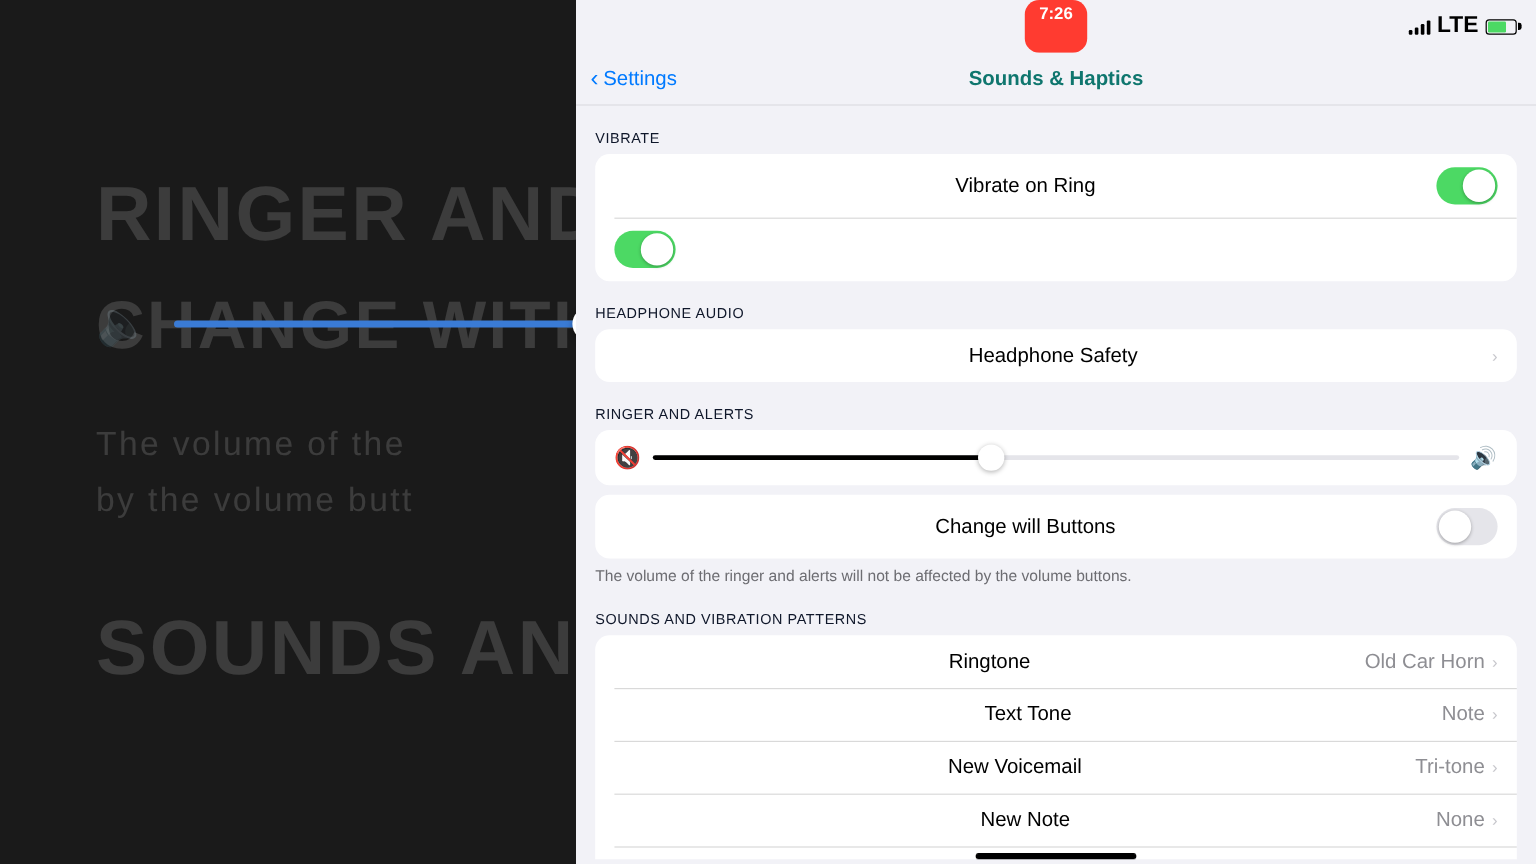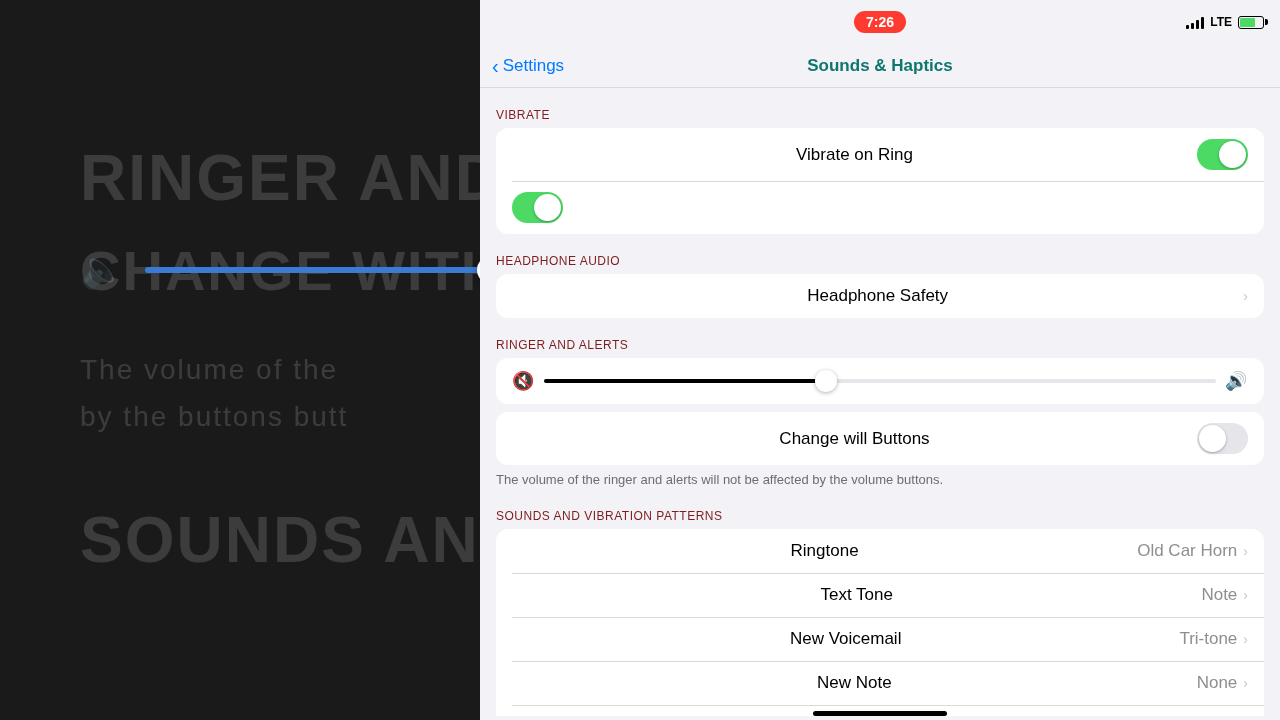--- a/index.html
+++ b/index.html
@@ -99,21 +99,20 @@
       background: #f2f2f7;
       display: flex;
       flex-direction: column;
     }
 
     
     .status-bar {
       height: 44px;
       background: #f2f2f7;
       display: flex;
-      align-items: center;
       justify-content: center;
       position: relative;
       flex-shrink: 0;
     }
 
     .status-time-pill {
       background: #ff3b30;
       color: #fff;
       font-size: 14px;
       font-weight: 600;
@@ -138,21 +137,21 @@
       height: 14px;
     }
 
     .signal-bar {
       width: 3px;
       background: #000;
       border-radius: 1px;
     }
 
     .lte-text {
-      font-size: 12px;
+      font-size: 19px;
       font-weight: 600;
       color: #000;
     }
 
     .battery-icon {
       width: 26px;
       height: 13px;
       border: 1.5px solid #000;
       border-radius: 3px;
       position: relative;
@@ -228,21 +227,21 @@
     }
 
     
     .section {
       margin-top: 20px;
     }
 
     .section-header {
       font-size: 12px;
       font-weight: 400;
-      color: #7f1d1d;
+      color: #0f172a;
       text-transform: uppercase;
       letter-spacing: 0.5px;
       padding: 0 16px 6px 16px;
       margin-top: 12px;
     }
 
     .settings-group {
       background: #fff;
       border-radius: 12px;
       margin: 0 16px;
@@ -420,21 +419,21 @@
     }
   </style>
 </head>
 <body>
 
 <div class="background-layer">
   <div class="bg-text-container">
     <div class="bg-text-line1">RINGER AND ALER</div>
     <div class="bg-text-line2">Change with Bu</div>
     <div class="bg-text-line3">The volume of the</div>
-    <div class="bg-text-line4">by the buttons butt</div>
+    <div class="bg-text-line4">by the volume butt</div>
     <div class="bg-text-line5">SOUNDS AND VIBI</div>
   </div>
   <div class="bg-volume-slider">
     <span class="bg-vol-icon-left">🔈</span>
     <div class="bg-slider-track">
       <div class="bg-slider-thumb"></div>
     </div>
     <span class="bg-vol-icon-right">🔊</span>
   </div>
   <div class="bg-circle"></div>

